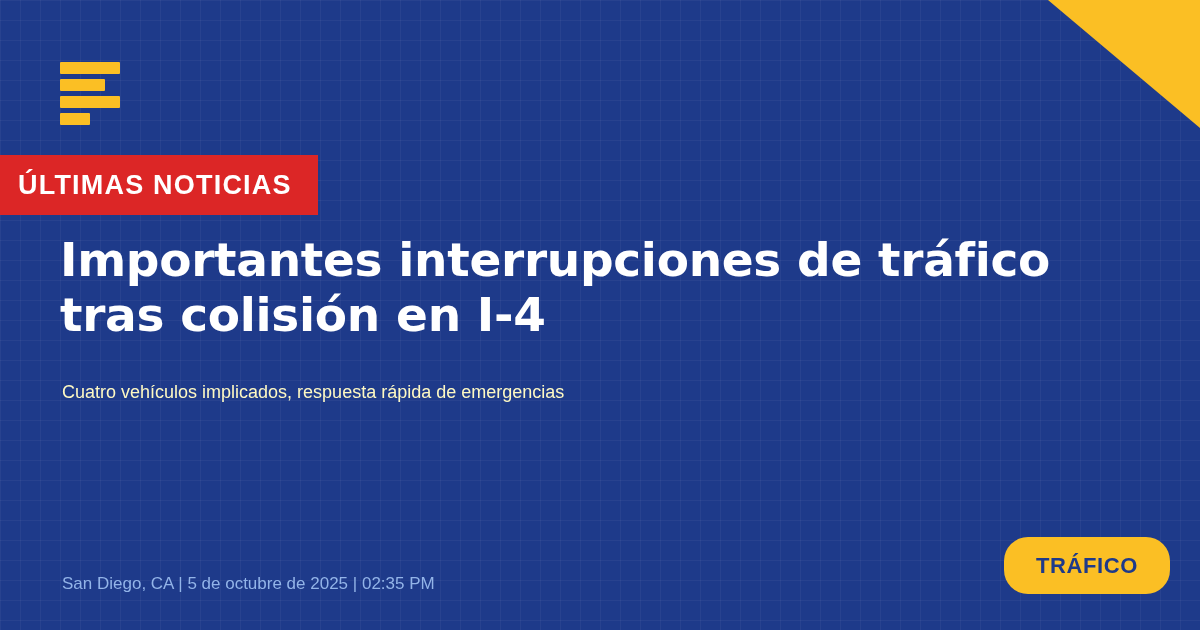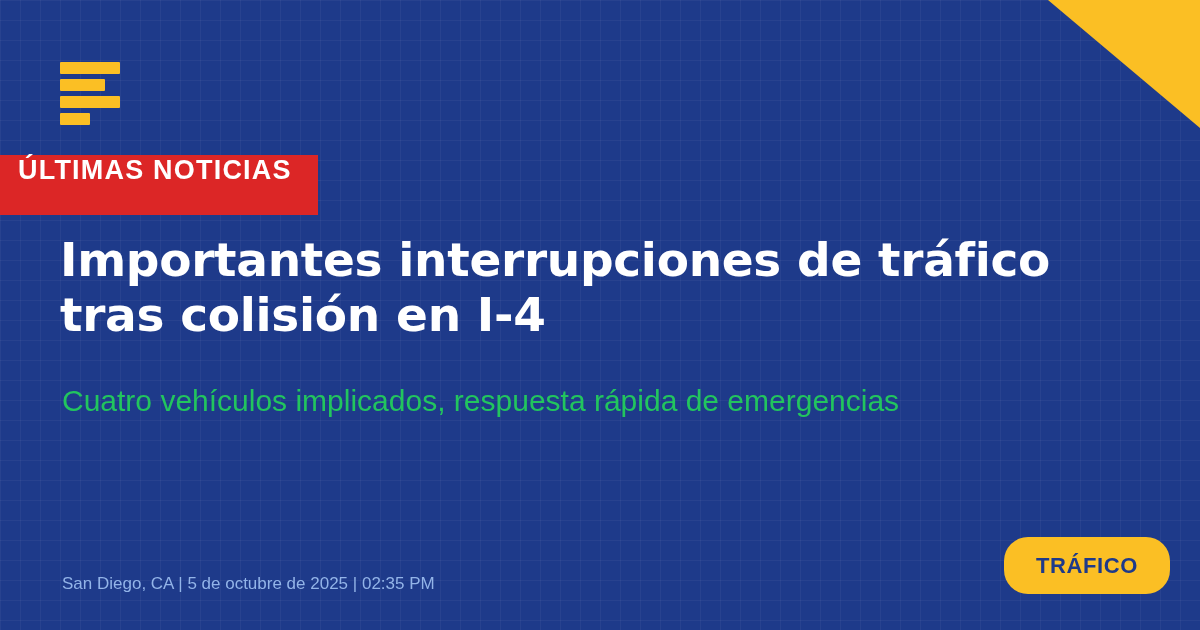--- a/index.html
+++ b/index.html
@@ -65,21 +65,21 @@
   .logo-bar.w4 { width: 30px; }
 
   
   #breaking-banner {
     position: absolute;
     left: 0;
     top: 155px;
     height: 60px;
     background: #dc2626;
     display: flex;
-    align-items: flex-start;
+    align-items: center;
     padding: 0 26px 0 18px;
   }
   #breaking-banner .label {
     color: #ffffff;
     font-size: 27px;
     font-weight: bold;
     letter-spacing: 1.2px;
     font-family: "Liberation Sans", sans-serif;
     white-space: nowrap;
   }
@@ -97,23 +97,23 @@
     line-height: 1.18;
     letter-spacing: -0.3px;
   }
 
   
   #subtitle {
     position: absolute;
     left: 62px;
     top: 381px;
     width: 1000px;
-    color: #22c55e;
+    color: #fef9c3;
     font-family: "Liberation Sans", sans-serif;
-    font-size: 30px;
+    font-size: 18px;
     font-weight: normal;
     line-height: 1.3;
   }
 
   
   #meta {
     position: absolute;
     left: 62px;
     top: 574px;
     color: #93b4e8;

